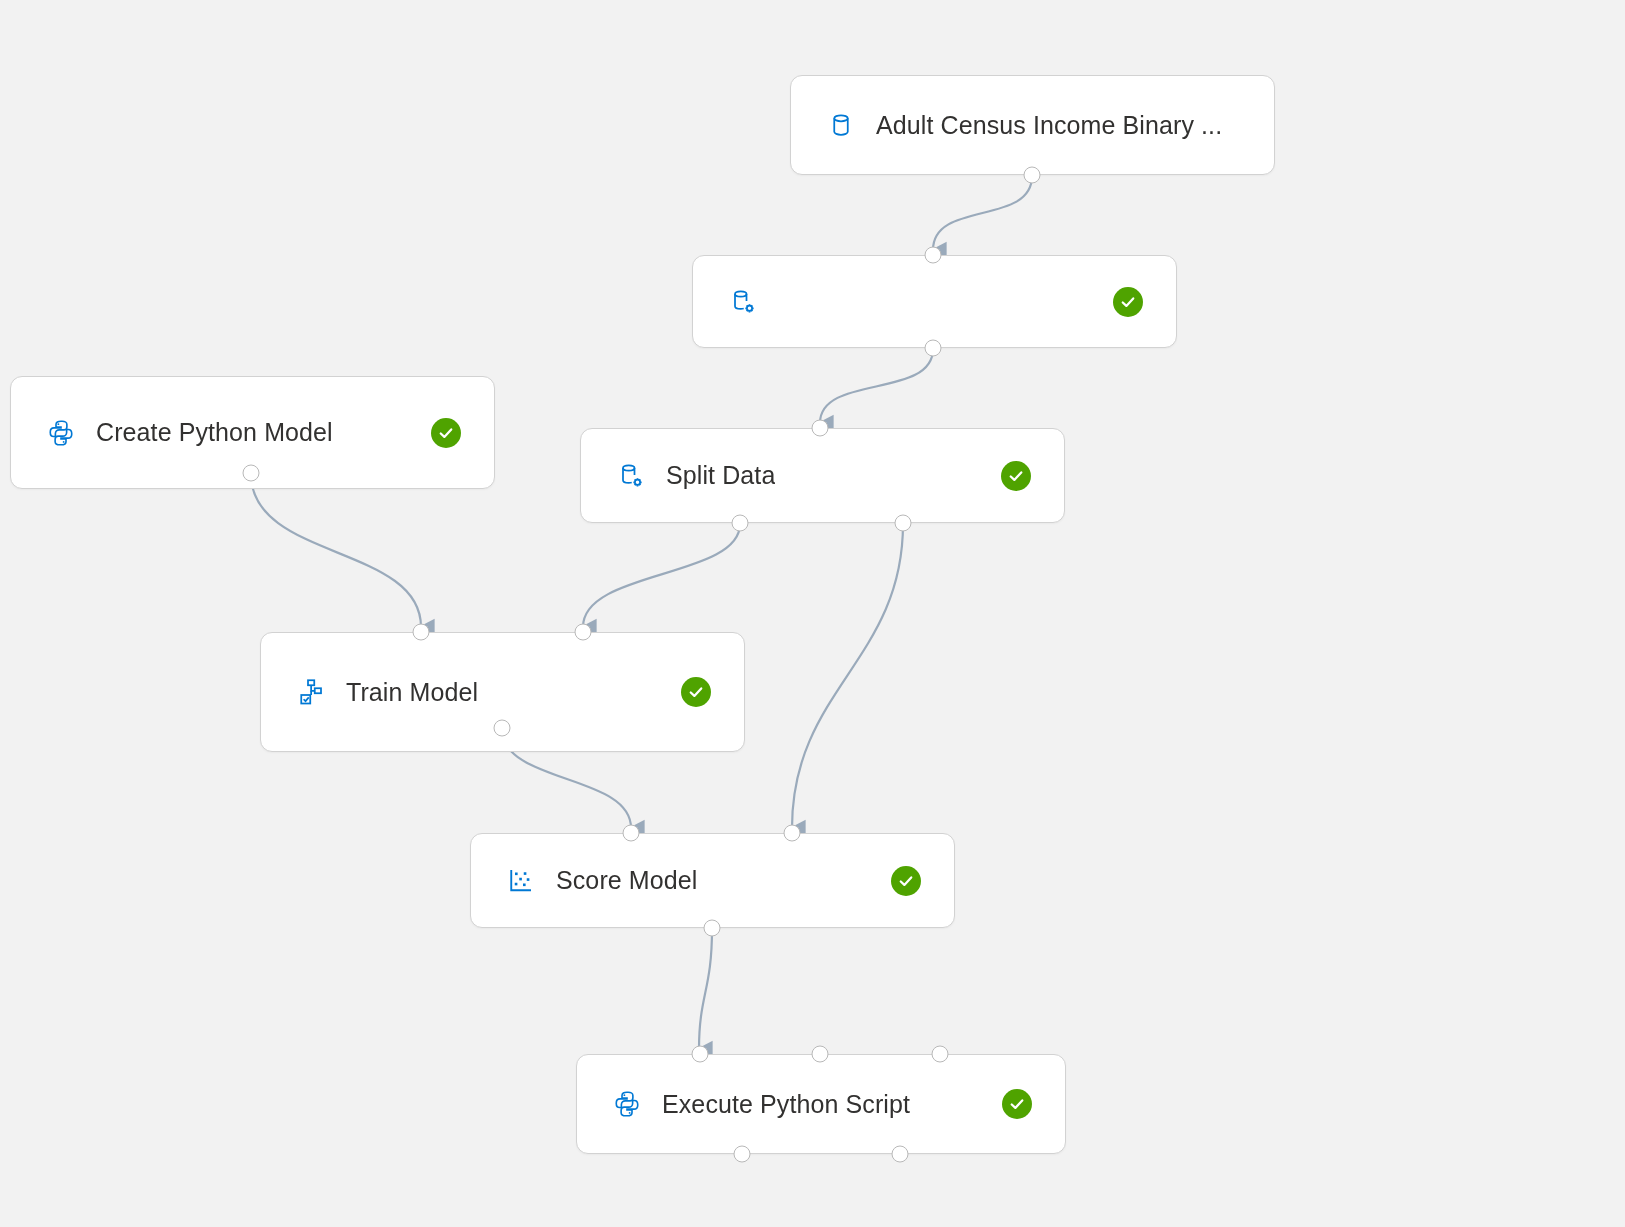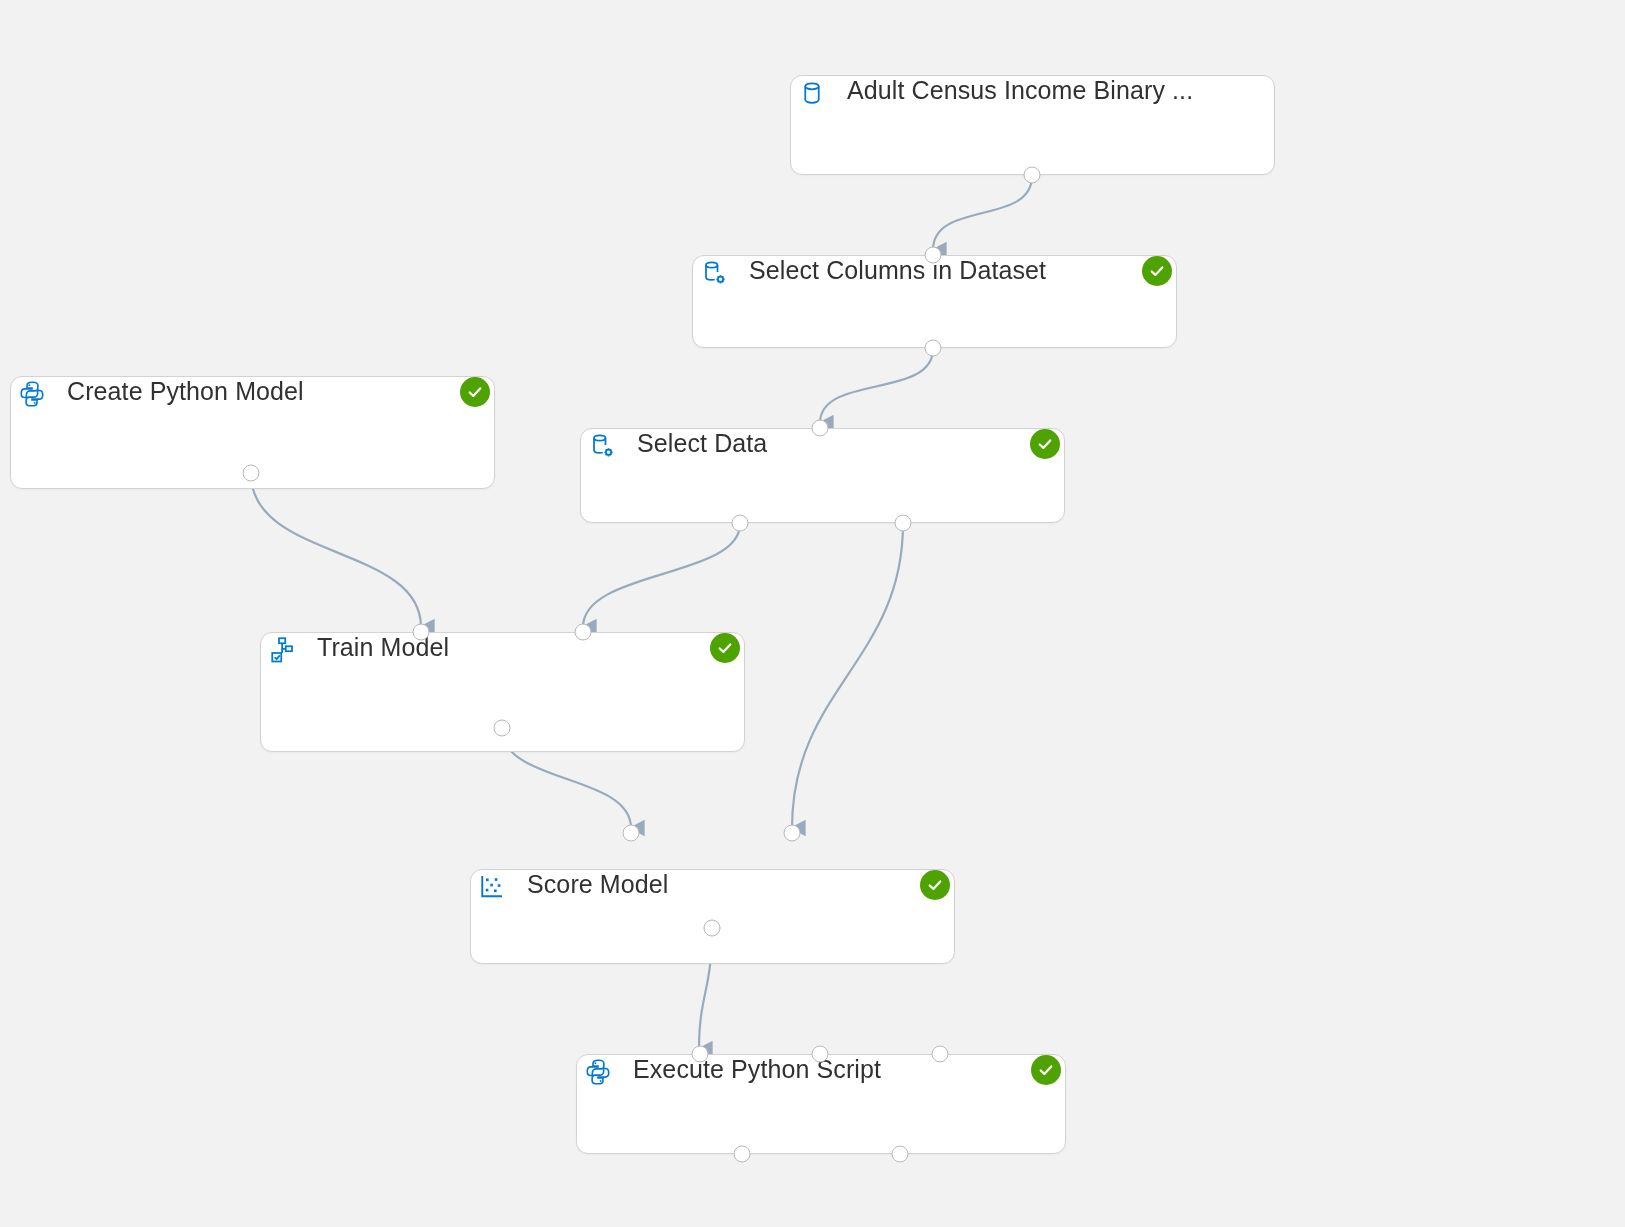--- a/index.html
+++ b/index.html
@@ -28,22 +28,22 @@
     pointer-events: none;
   }
   .node {
     position: absolute;
     box-sizing: border-box;
     background: #ffffff;
     border: 1px solid #d2d2d2;
     border-radius: 12px;
     box-shadow: 0 1px 2px rgba(0,0,0,0.04);
     display: flex;
-    align-items: flex-start;
-    padding: 0 4px;
+    align-items: center;
+    padding: 0 33px;
   }
   .node-icon {
     width: 34px;
     height: 34px;
     flex: 0 0 34px;
     display: flex;
     align-items: center;
     justify-content: center;
     margin-right: 18px;
   }
@@ -115,21 +115,20 @@
       <div class="node" style="left: 692px; top: 255px; width: 485px; height: 93px;">
         <span class="node-icon">
           <svg width="30" height="30" viewBox="0 0 24 24" fill="none" stroke="#0078d4" stroke-width="1.4">
             <ellipse cx="10.2" cy="5.6" rx="4.6" ry="2.1"></ellipse>
             <path d="M5.6 5.6 V15.4 C5.6 16.6 7.7 17.5 10.2 17.5 C11.1 17.5 11.9 17.4 12.6 17.2"></path>
             <path d="M14.8 5.6 V11.2"></path>
             <circle cx="17.2" cy="17.0" r="2.1"></circle>
             <path d="M17.2 13.7 v1.0 M17.2 19.3 v1.0 M13.9 17.0 h1.0 M19.5 17.0 h1.0 M14.9 14.7 l0.7 0.7 M18.8 18.6 l0.7 0.7 M19.5 14.7 l-0.7 0.7 M15.6 18.6 l-0.7 0.7"></path>
           </svg>
         </span>
-        <span class="node-title">Select Columns in Dataset</span>
         <span class="node-status" style="background: rgb(79, 163, 0);">
           <svg width="18" height="18" viewBox="0 0 24 24" fill="none" stroke="#ffffff" stroke-width="3" stroke-linecap="round" stroke-linejoin="round">
             <path d="M5 12.6 L9.8 17.2 L19 7.2"></path>
           </svg>
         </span>
       </div>
       <div class="port" style="left: 933px; top: 255px;"></div>
       <div class="port" style="left: 933px; top: 348px;"></div>
       <div class="node" style="left: 10px; top: 376px; width: 485px; height: 113px;">
         <span class="node-icon">
@@ -151,21 +150,21 @@
       <div class="node" style="left: 580px; top: 428px; width: 485px; height: 95px;">
         <span class="node-icon">
           <svg width="30" height="30" viewBox="0 0 24 24" fill="none" stroke="#0078d4" stroke-width="1.4">
             <ellipse cx="10.2" cy="5.6" rx="4.6" ry="2.1"></ellipse>
             <path d="M5.6 5.6 V15.4 C5.6 16.6 7.7 17.5 10.2 17.5 C11.1 17.5 11.9 17.4 12.6 17.2"></path>
             <path d="M14.8 5.6 V11.2"></path>
             <circle cx="17.2" cy="17.0" r="2.1"></circle>
             <path d="M17.2 13.7 v1.0 M17.2 19.3 v1.0 M13.9 17.0 h1.0 M19.5 17.0 h1.0 M14.9 14.7 l0.7 0.7 M18.8 18.6 l0.7 0.7 M19.5 14.7 l-0.7 0.7 M15.6 18.6 l-0.7 0.7"></path>
           </svg>
         </span>
-        <span class="node-title">Select Data</span>
+        <span class="node-title">Split Data</span>
         <span class="node-status" style="background: rgb(79, 163, 0);">
           <svg width="18" height="18" viewBox="0 0 24 24" fill="none" stroke="#ffffff" stroke-width="3" stroke-linecap="round" stroke-linejoin="round">
             <path d="M5 12.6 L9.8 17.2 L19 7.2"></path>
           </svg>
         </span>
       </div>
       <div class="port" style="left: 820px; top: 428px;"></div>
       <div class="port" style="left: 740px; top: 523px;"></div>
       <div class="port" style="left: 903px; top: 523px;"></div>
       <div class="node" style="left: 260px; top: 632px; width: 485px; height: 120px;">
@@ -182,21 +181,21 @@
         <span class="node-title">Train Model</span>
         <span class="node-status" style="background: rgb(79, 163, 0);">
           <svg width="18" height="18" viewBox="0 0 24 24" fill="none" stroke="#ffffff" stroke-width="3" stroke-linecap="round" stroke-linejoin="round">
             <path d="M5 12.6 L9.8 17.2 L19 7.2"></path>
           </svg>
         </span>
       </div>
       <div class="port" style="left: 421px; top: 632px;"></div>
       <div class="port" style="left: 583px; top: 632px;"></div>
       <div class="port" style="left: 502px; top: 728px;"></div>
-      <div class="node" style="left: 470px; top: 833px; width: 485px; height: 95px; margin-top: 36px;">
+      <div class="node" style="left: 470px; top: 833px; width: 485px; height: 95px;">
         <span class="node-icon">
           <svg width="30" height="30" viewBox="0 0 24 24" fill="none" stroke="#0078d4" stroke-width="1.5">
             <path d="M4.2 3.2 V19.4 H20.0"></path>
             <rect x="7.2" y="5.2" width="2.1" height="2.1" fill="#0078d4" stroke="none"></rect>
             <rect x="14.2" y="5.0" width="2.1" height="2.1" fill="#0078d4" stroke="none"></rect>
             <rect x="10.6" y="9.4" width="2.1" height="2.1" fill="#0078d4" stroke="none"></rect>
             <rect x="16.6" y="9.8" width="2.1" height="2.1" fill="#0078d4" stroke="none"></rect>
             <rect x="7.0" y="13.4" width="2.1" height="2.1" fill="#0078d4" stroke="none"></rect>
             <rect x="13.6" y="14.0" width="2.1" height="2.1" fill="#0078d4" stroke="none"></rect>
           </svg>

